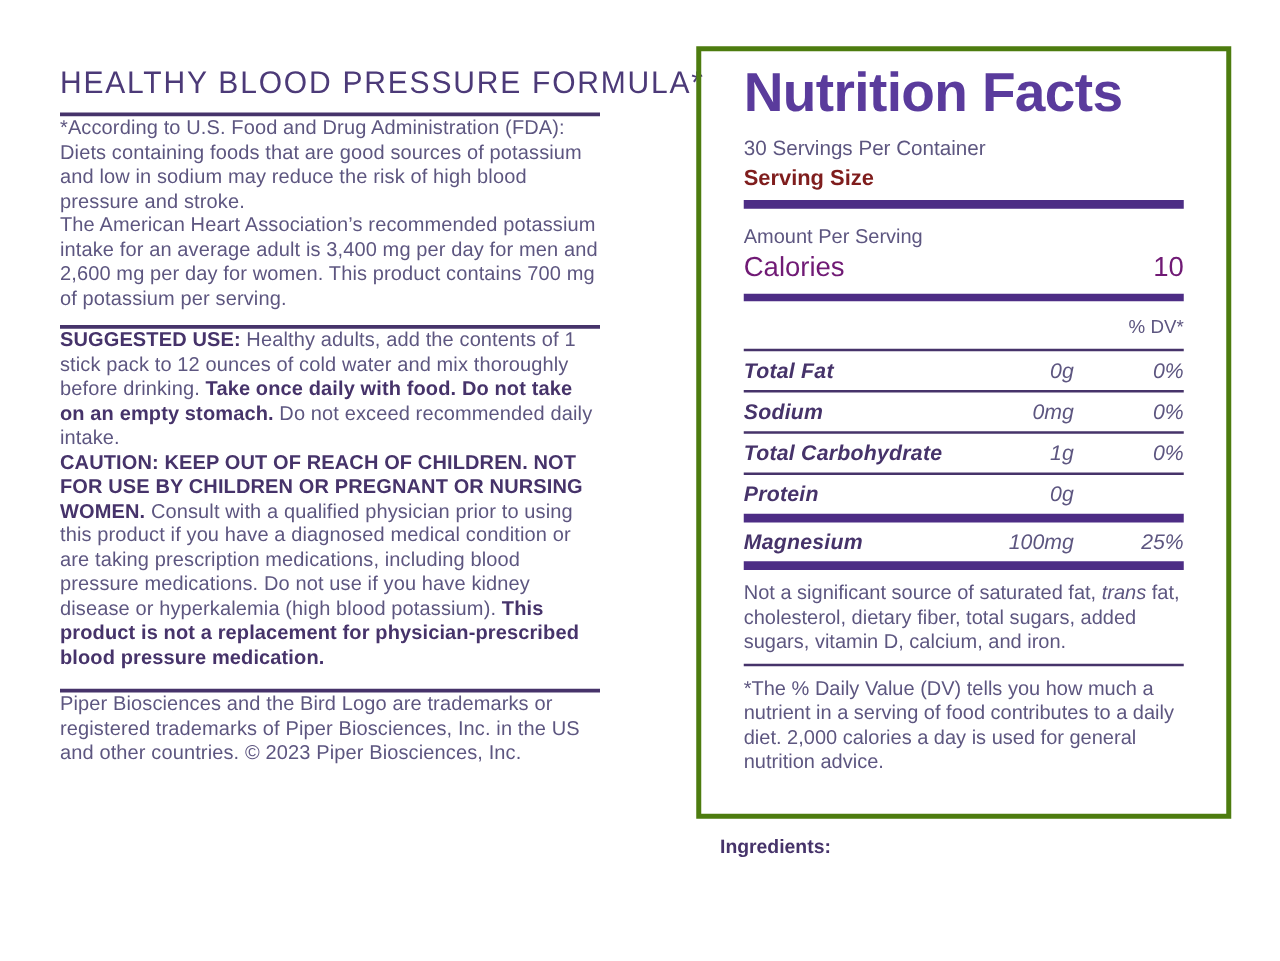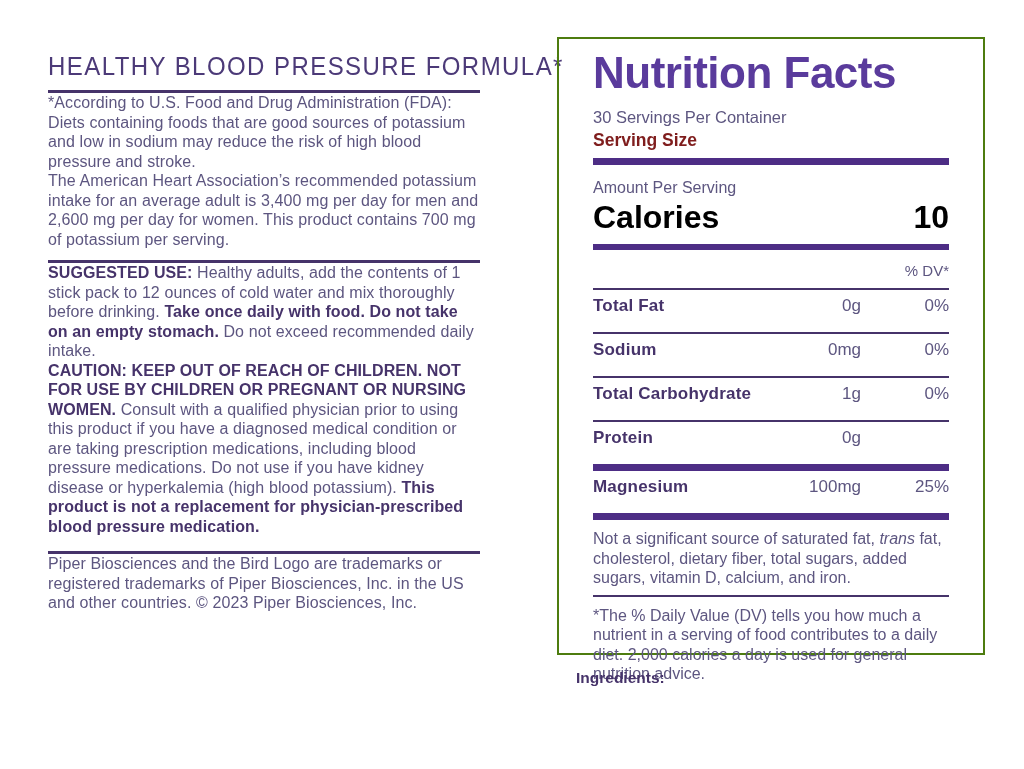--- a/index.html
+++ b/index.html
@@ -38,21 +38,21 @@
   .p-su  { margin-top: 16px; }
   .p-caution { margin-top: 10px; }
   .p-sealed  { margin-top: 13px; }
   .p-tm { margin-top: 11px; }
   .left-col b { color: #46336a; }
 
   
   .nf-box {
     position: absolute; left: 557px; top: 37px;
     width: 428px; height: 618px;
-    border: 2px solid #4d7c0f;
+    border: 4px solid #4d7c0f;
     padding: 0 34px;
     color: #5d5680;
   }
   .nf-title {
     margin-top: 9px;
     font-size: 44px; font-weight: bold; letter-spacing: -0.5px;
     color: #5a3b9c;
     white-space: nowrap;
   }
   .nf-servings { margin-top: 10px; font-size: 16.5px; }
@@ -61,28 +61,29 @@
     display: flex; justify-content: flex-start;
     font-size: 17.5px; font-weight: bold; color: #7f1d1d;
   }
   .bar { height: 7px; background: #4d2d85; }
   .bar-1 { margin-top: 7px; }
   .bar-2 { margin-top: 8px; height: 6px; }
   .nf-aps { margin-top: 14px; font-size: 16px; }
   .nf-cal-row {
     margin-top: 2px;
     display: flex; justify-content: space-between;
-    font-size: 32px; font-weight: bold; color: #000000;
+    font-size: 22px; font-weight: normal; color: #701a75;
   }
   .nf-dv-header { margin-top: 12px; font-size: 15px; text-align: right; }
   .thin { height: 2px; background: #46336a; margin-top: 9px; }
   .nf-row {
     display: flex; align-items: center;
-    padding: 6px 0 16px;
+    padding: 6px 0 5px;
     font-size: 17px;
+    font-style: italic;
   }
   .nf-row .n { flex: 1; font-weight: bold; color: #46336a; letter-spacing: 0.2px; }
   .nf-row .a { width: 95px; text-align: right; }
   .nf-row .d { width: 88px; text-align: right; }
   .nf-row.sep { border-bottom: 2px solid #46336a; }
   .nf-note { margin-top: 9px; font-size: 16px; line-height: 19.5px; }
   .nf-note i { font-style: italic; }
   .note-rule { margin-top: 7px; }
 
   

